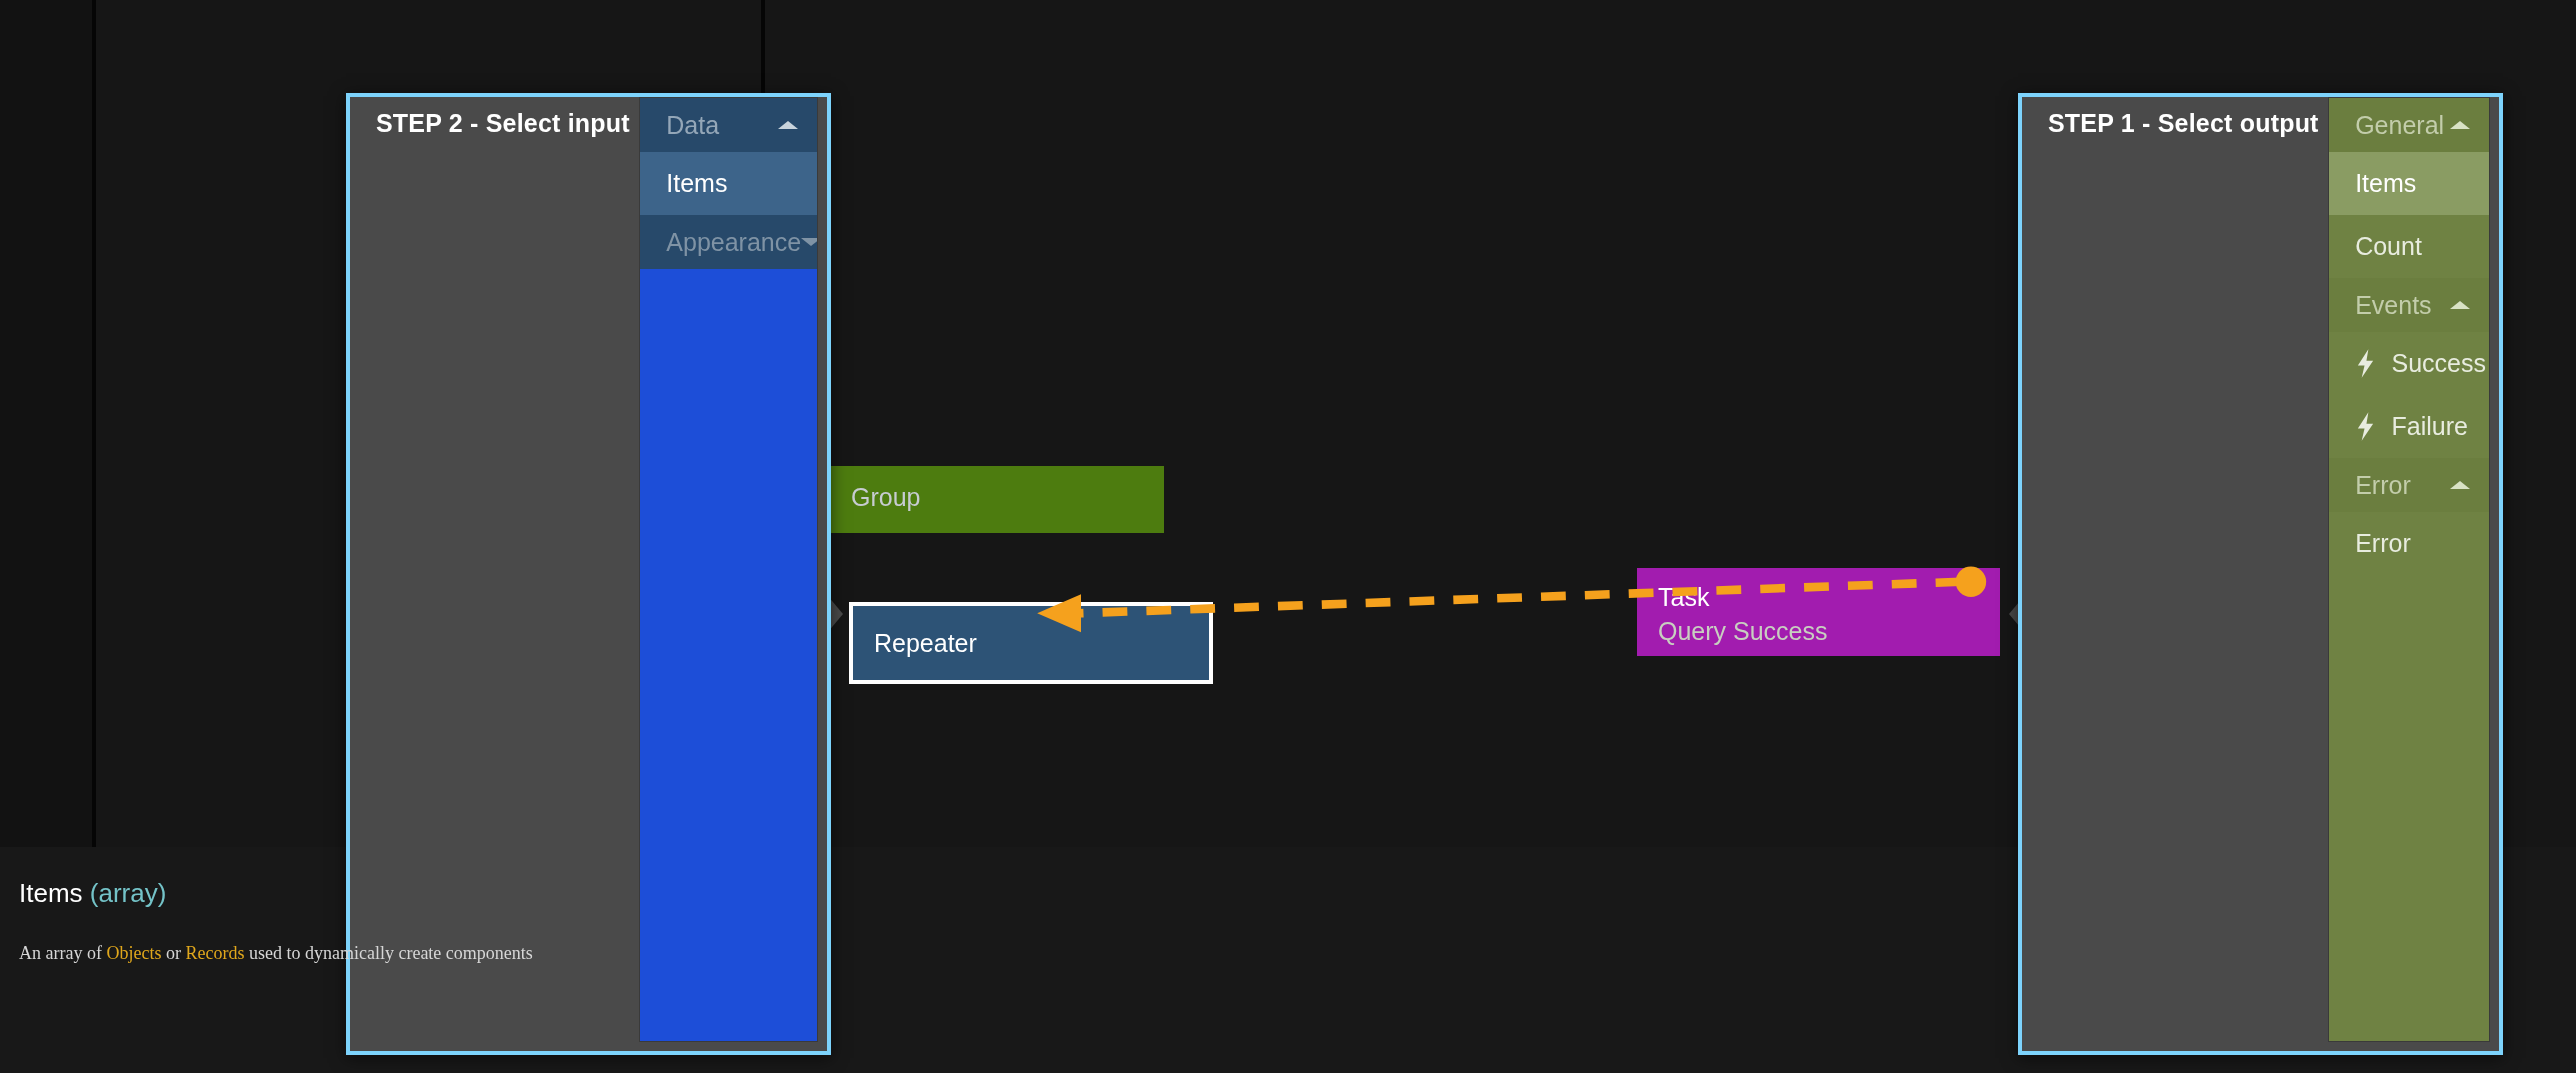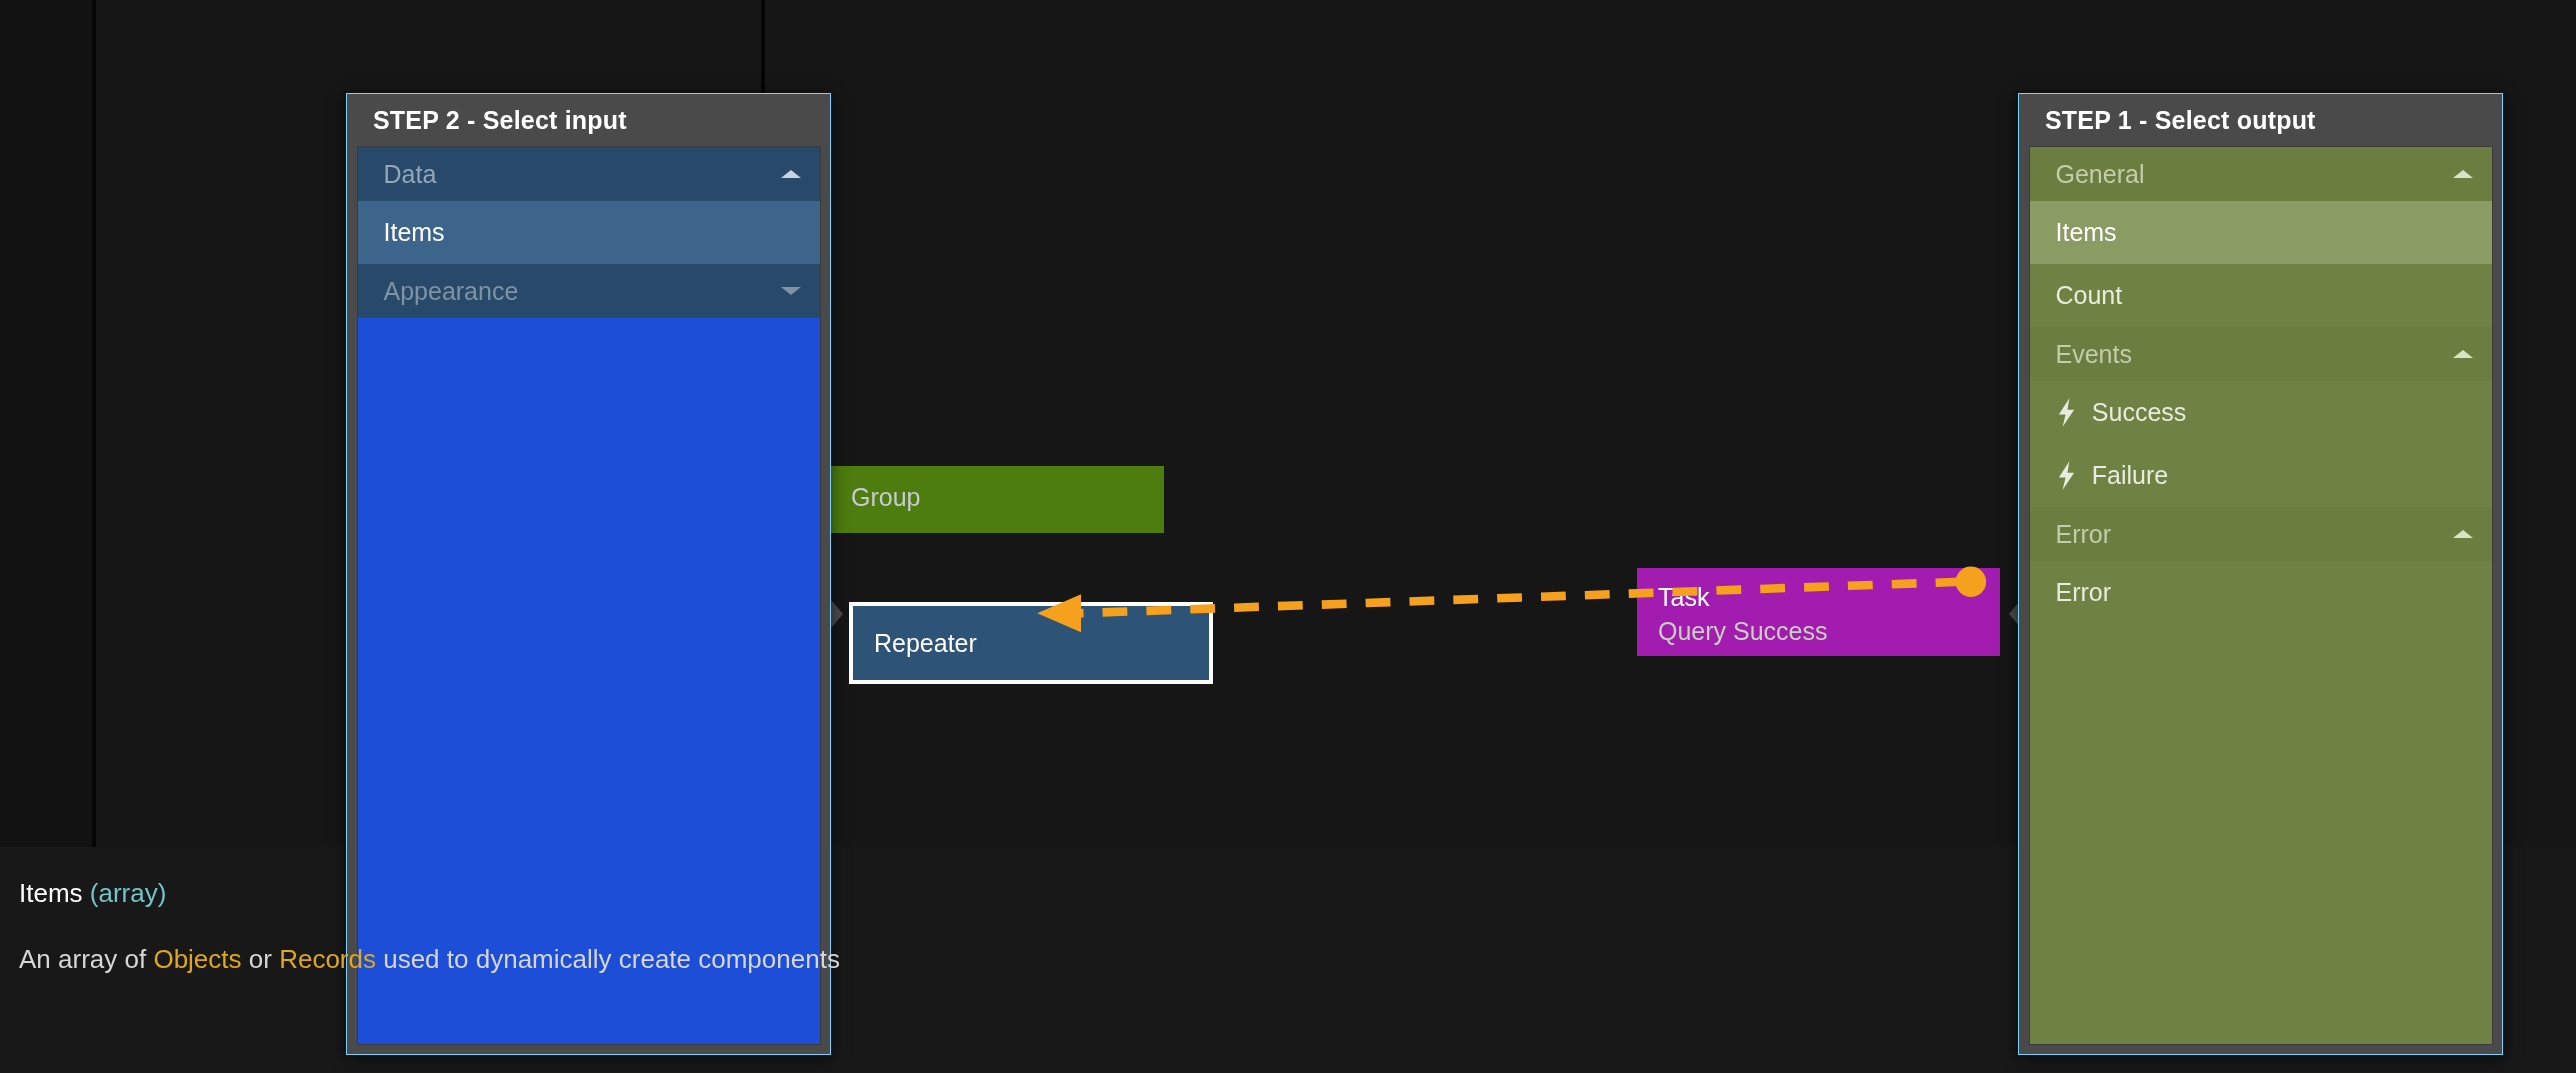--- a/index.html
+++ b/index.html
@@ -90,24 +90,24 @@
     left: 0; top: 0;
     width: 2576px; height: 1073px;
     pointer-events: none;
   }
 
   
   .step-panel {
     position: absolute;
     box-sizing: border-box;
     background: #4a4a4a;
-    border: 1px solid #7dd3fc;
+    border: 4px solid #7dd3fc;
     box-shadow: 0 2.9px 15.3px rgba(0,0,0,0.55);
     display: flex;
-    flex-direction: column;
+    flex-direction: row;
   }
   .step-panel-header {
     height: 52px;
     flex: 0 0 auto;
     display: flex;
     align-items: center;
     padding-left: 26px;
     font-size: 25px;
     font-weight: bold;
     color: #ffffff;
@@ -194,24 +194,25 @@
     width: 1336px;
     color: #d6d6d6;
   }
   .help-title {
     font-size: 26px;
     color: #ffffff;
     margin-bottom: 32px;
   }
   .help-title .type-tag { color: #74c3c8; }
   .help-desc {
-    font-size: 26px;
+    font-size: 18px;
     line-height: 1.44;
     color: #d6d6d6;
     width: 1126px;
+    font-family: Liberation Serif, serif;
   }
   .help-desc .ref { color: #e0a71c; }
 </style>
 </head>
 <body>
 
 <div id="root">
 
   <div class="canvas-left-pane"></div>
   <div class="canvas-divider-vline" style="left:92px; top:0; height:849px;"></div>

